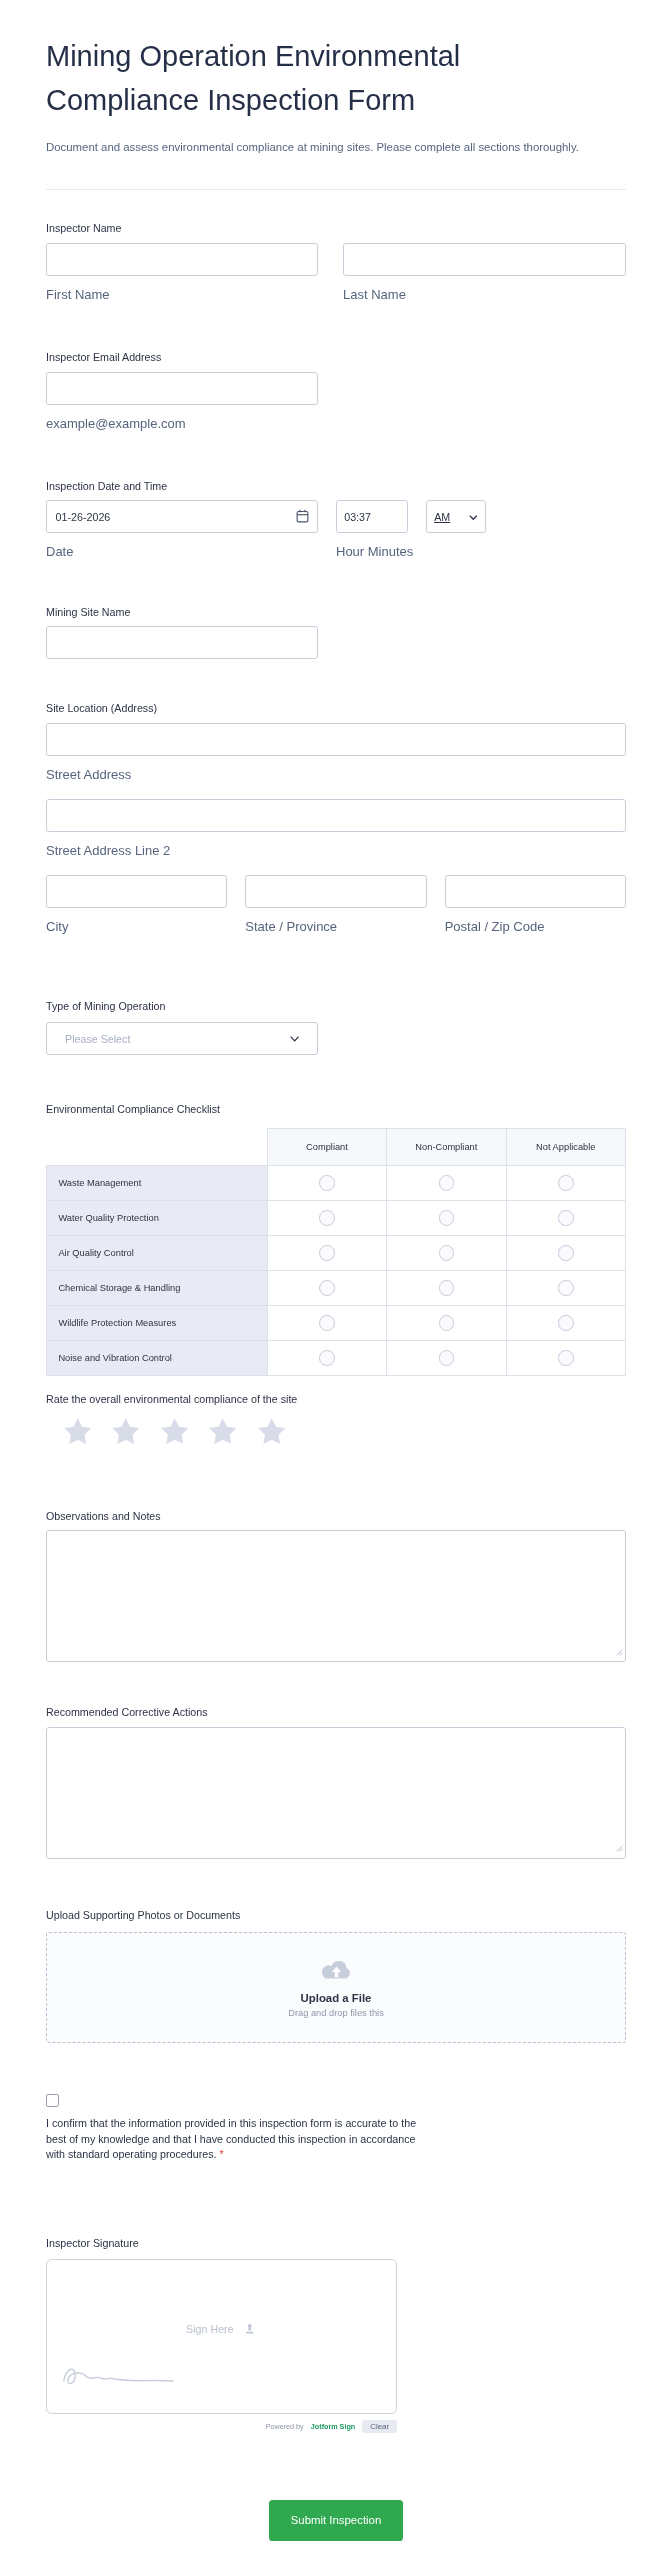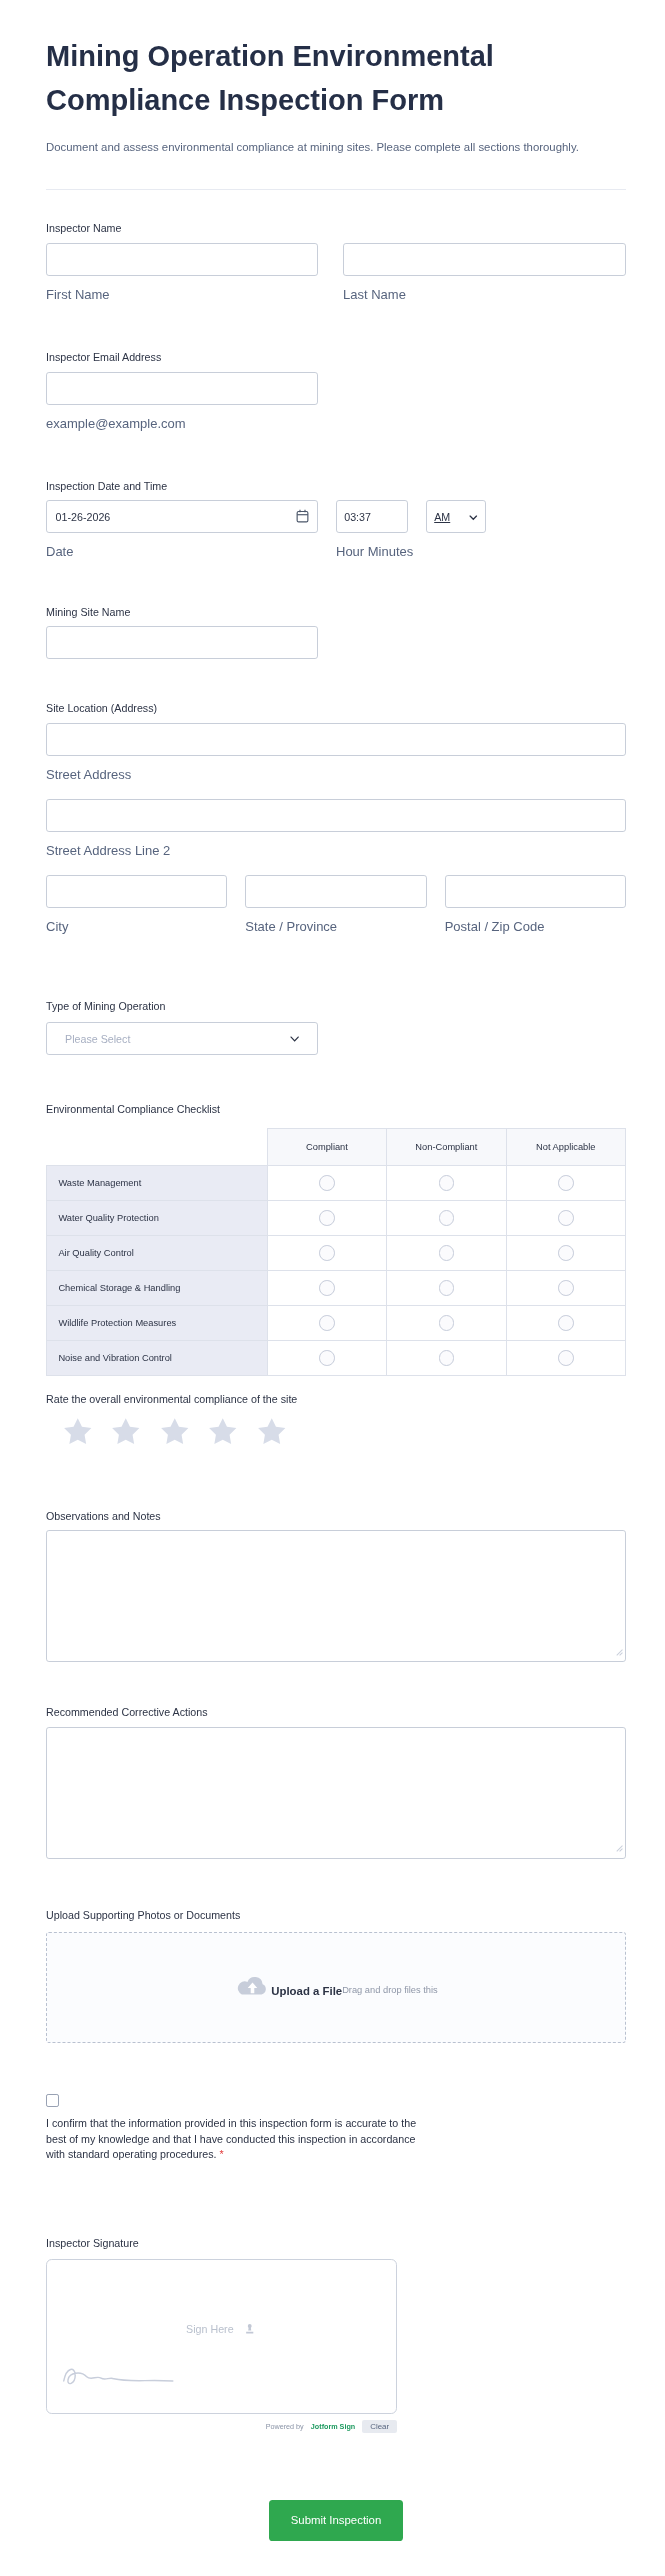--- a/index.html
+++ b/index.html
@@ -5,21 +5,21 @@
   * { margin:0; padding:0; box-sizing:border-box; }
   html,body { background:#ffffff; }
   body {
     width:665px; min-height:2576px;
     font-family:"Liberation Sans", sans-serif;
     color:#2c3345;
   }
   .page { padding:34px 40px 0 46px; }
   .content { width:580px; }
 
-  .title { font-size:29px; line-height:44px; font-weight:700; color:#252f47; max-width:494px; }
+  .title { font-size:29px; line-height:44px; font-weight:400; color:#252f47; max-width:494px; }
   .subtitle { margin-top:15.7px; font-size:11.4px; line-height:18.6px; color:#57647e; max-width:567px; }
   .divider { margin-top:33px; border-top:0.7px solid #e7eaf1; width:580px; }
 
   .label { font-size:10.7px; line-height:14.3px; font-weight:500; color:#2c3345; }
   .sublabel { margin-top:14px; font-size:13px; line-height:10.7px; color:#57647e; }
 
   .input, .textarea, .selectbox {
     border:0.7px solid #c8ced9; border-radius:2.9px; background:#fff;
     font-family:"Liberation Sans", sans-serif; font-size:10.7px; color:#2c3345;
   }
@@ -56,21 +56,21 @@
   table.matrix thead th { height:37px; background:#f7f8fb; font-size:9.3px; font-weight:400; color:#2c3345; text-align:center; padding:0 4.3px; }
   table.matrix thead th.corner { background:#ffffff; border-top:none; border-left:none; }
   table.matrix td.rowlabel { background:#e9ebf4; width:220px; font-size:9.3px; color:#2c3345; padding:0 11.4px; height:35px; }
   table.matrix td.cell { background:#ffffff; text-align:center; width:119px; }
   .radio { display:inline-block; width:15.7px; height:15.7px; border:0.7px solid #c6ccda; border-radius:50%; background:#fbfbfd; vertical-align:middle; cursor:pointer; }
 
   .stars { margin-top:10px; padding-left:15.7px; display:flex; gap:17px; }
   .star { cursor:pointer; }
 
   .upload-box { margin-top:10px; width:580px; height:111px; border:0.7px dashed #b9c1d0; border-radius:2.9px; background:#fbfcfe;
-    display:flex; flex-direction:row; align-items:center; justify-content:center; cursor:pointer; }
+    display:flex; flex-direction:column; align-items:center; justify-content:center; cursor:pointer; }
   .upload-title { margin-top:5.7px; font-size:11.4px; font-weight:700; color:#2c3345; }
   .upload-hint { margin-top:4.3px; font-size:9.3px; color:#8f97a8; }
 
   .confirm-row { display:flex; gap:9.3px; }
   .checkbox { width:13px; height:13px; border:0.7px solid #98a1b3; border-radius:2.1px; background:#fff; flex-shrink:0; margin-top:1.4px; cursor:pointer; }
   .confirm-text { width:383px; font-size:10.7px; line-height:15.7px; color:#2c3345; }
   .req { color:#e23c3c; }
 
   .sig-box { margin-top:8.6px; width:351px; height:155px; border:0.7px solid #ccd2dd; border-radius:5.7px; position:relative; background:#fff; cursor:crosshair; }
   .sign-here { position:absolute; left:50%; top:40%; transform:translateX(-50%); display:flex; align-items:center; gap:9px; color:#b9c0cd; font-size:10.7px; }

